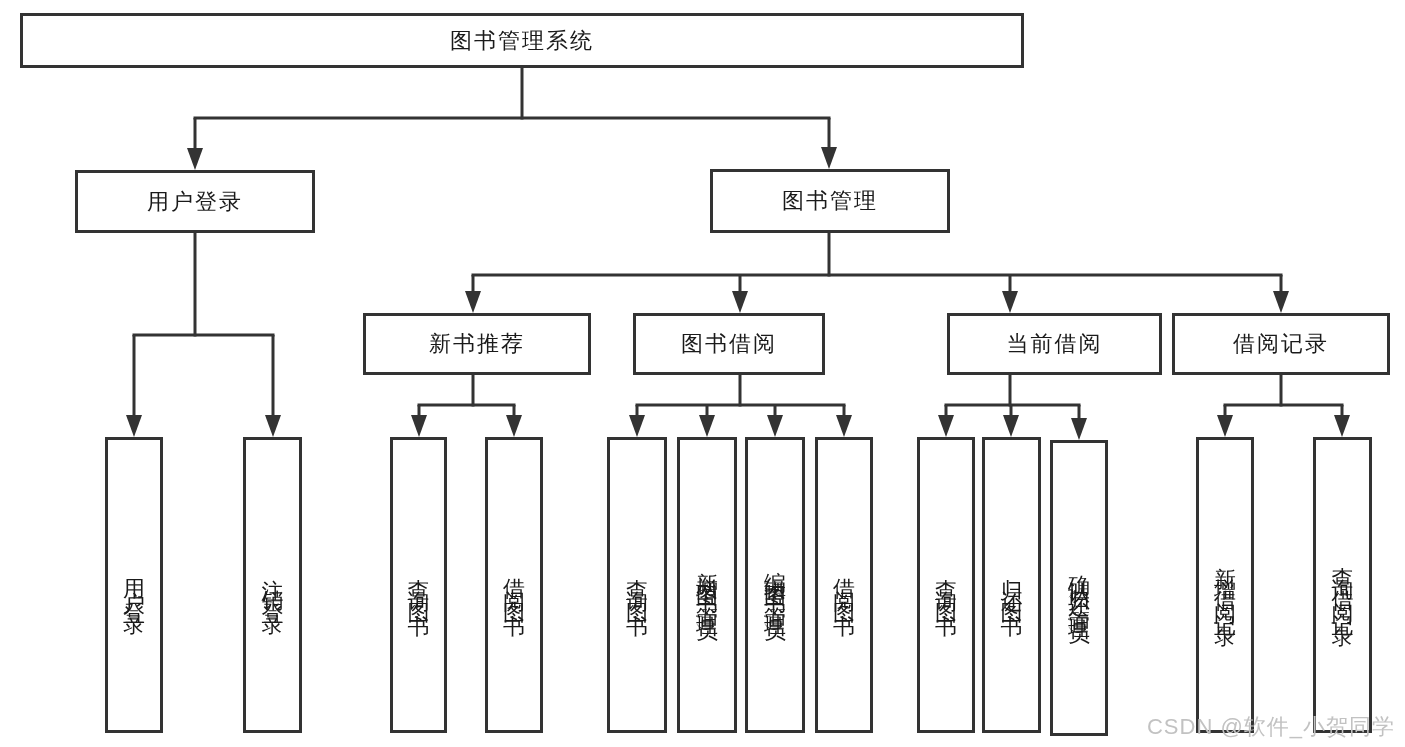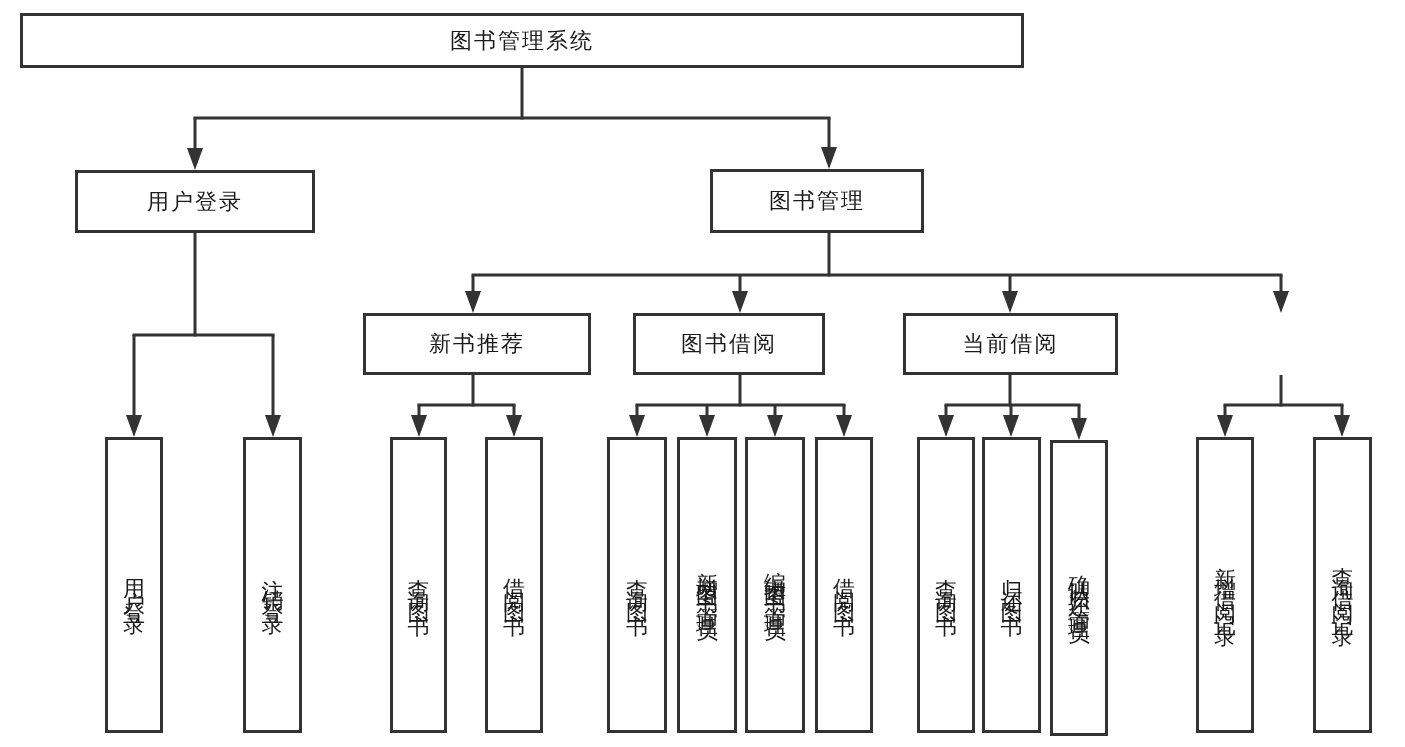--- a/index.html
+++ b/index.html
@@ -85,32 +85,35 @@
       <polygon points="1334,415 1350,415 1342,437" fill="#333333"></polygon>
     </svg>
 
   <div class="node" style="left:20px; top:13px; width:1004px; height:55px;">
     <span>图书管理系统</span>
   </div>
 
   <div class="node" style="left:75px; top:170px; width:240px; height:63px;">
     <span>用户登录</span>
   </div>
-  <div class="node" style="left:710px; top:169px; width:214px; height:64px;">
+  <div class="node" style="left:710px; top:169px; width:240px; height:64px;">
     <span>图书管理</span>
   </div>
 
   <div class="node" style="left:363px; top:313px; width:228px; height:62px;">
     <span>新书推荐</span>
   </div>
   <div class="node" style="left:633px; top:313px; width:192px; height:62px;">
     <span>图书借阅</span>
   </div>
-  <div class="node" style="left:903px; top:313px; width:215px; height:62px;">
+  <div class="node" style="left:947px; top:313px; width:215px; height:62px;">
     <span>当前借阅</span>
+  </div>
+  <div class="node" style="left:1172px; top:313px; width:218px; height:62px;">
+    <span>借阅记录</span>
   </div>
 
   <div class="node leaf" style="left:105px; top:437px; width:58px; height:296px;">
     <span class="label">用户登录</span>
   </div>
   <div class="node leaf" style="left:243px; top:437px; width:59px; height:296px;">
     <span class="label">注销登录</span>
   </div>
 
   <div class="node leaf" style="left:390px; top:437px; width:57px; height:296px;">
@@ -143,13 +146,14 @@
     <span class="label">确认归还（管理员）</span>
   </div>
 
   <div class="node leaf" style="left:1196px; top:437px; width:58px; height:296px;">
     <span class="label">新增借阅记录</span>
   </div>
   <div class="node leaf" style="left:1313px; top:437px; width:59px; height:296px;">
     <span class="label">查询借阅记录</span>
   </div>
 
+  <div class="watermark">CSDN @软件_小贺同学</div>
 </div>
 
 </body></html>

